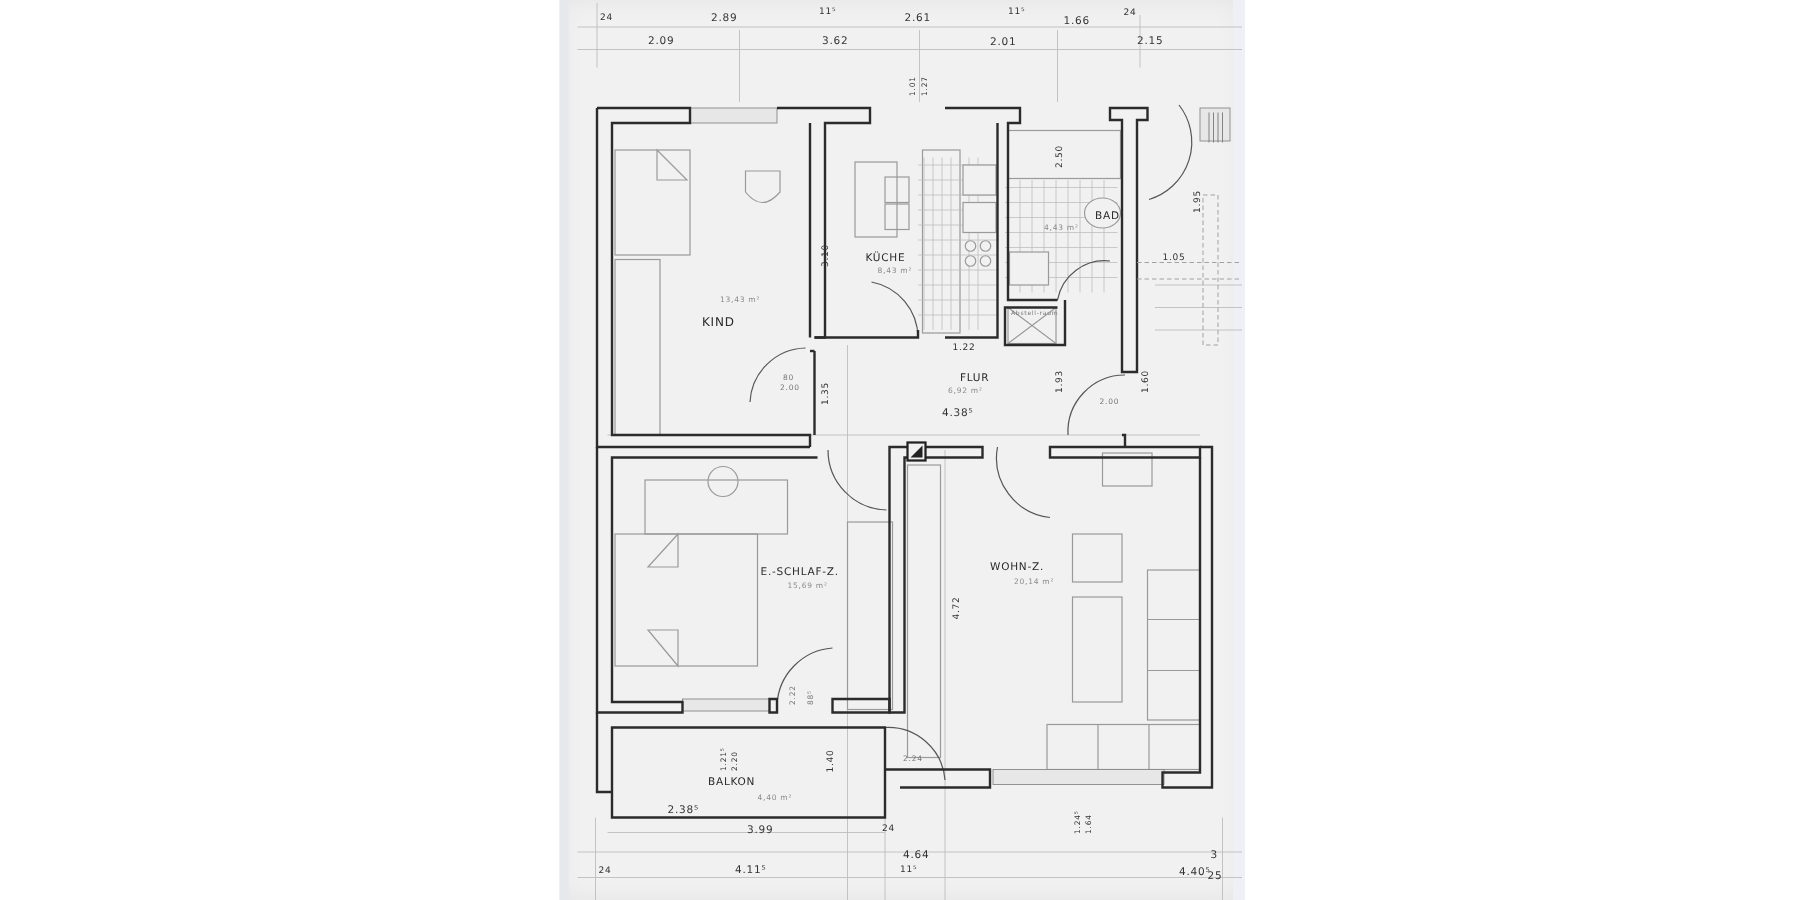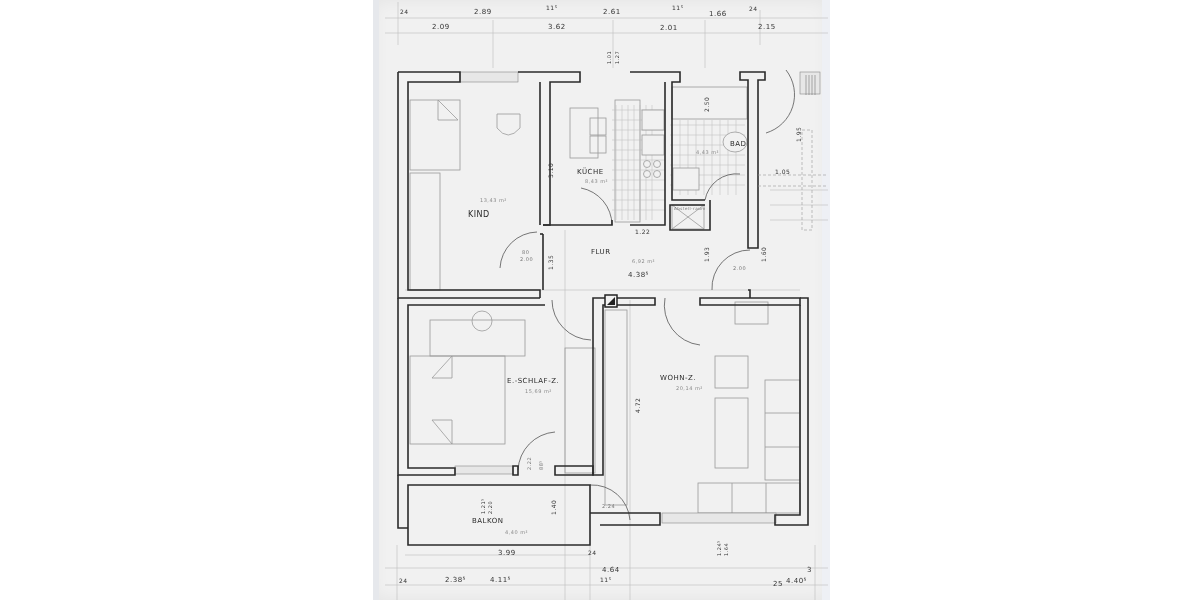--- a/index.html
+++ b/index.html
@@ -197,21 +197,21 @@
 <div class="lbl area" style="left:480px;top:197px;">13,43 m²</div>
 
 <div class="lbl room" style="left:577px;top:168px;font-size:7px;">KÜCHE</div>
 <div class="lbl area" style="left:585px;top:178px;">8,43 m²</div>
 
 <div class="lbl room" style="left:693px;top:140px;font-size:7px;padding-left:37px;">BAD</div>
 <div class="lbl area" style="left:696px;top:149px;">4,43 m²</div>
 
 <div class="lbl tiny" style="left:674px;top:206px;font-size:4px;width:28px;">Abstell-raum</div>
 
-<div class="lbl room" style="left:591px;top:248px;font-size:7px;">FLUR</div>
+<div class="lbl room" style="left:640px;top:248px;font-size:7px;">FLUR</div>
 <div class="lbl area" style="left:632px;top:258px;">6,92 m²</div>
 
 <div class="lbl room" style="left:507px;top:377px;font-size:7px;">E.-SCHLAF-Z.</div>
 <div class="lbl area" style="left:525px;top:388px;">15,69 m²</div>
 
 <div class="lbl room" style="left:660px;top:374px;font-size:7px;">WOHN-Z.</div>
 <div class="lbl area" style="left:676px;top:385px;">20,14 m²</div>
 
 <div class="lbl room" style="left:472px;top:517px;font-size:7px;">BALKON</div>
 <div class="lbl area" style="left:505px;top:529px;">4,40 m²</div>
@@ -248,20 +248,20 @@
 <div class="lbl tiny vdim" style="left:538px;top:470px;">88⁵</div>
 <div class="lbl dim vdim" style="left:480px;top:514px;font-size:5px;">1.21⁵</div>
 <div class="lbl dim vdim" style="left:487px;top:514px;font-size:5px;">2.20</div>
 <div class="lbl dim vdim" style="left:716px;top:556px;font-size:5px;">1.24⁵</div>
 <div class="lbl dim vdim" style="left:723px;top:556px;font-size:5px;">1.64</div>
 <div class="lbl dim vdim" style="left:606px;top:64px;font-size:5px;">1.01</div>
 <div class="lbl dim vdim" style="left:614px;top:64px;font-size:5px;">1.27</div>
 
 <div class="lbl dim" style="left:498px;top:549px;">3.99</div>
 <div class="lbl dim" style="left:588px;top:549px;font-size:6px;">24</div>
-<div class="lbl dim" style="left:445px;top:576px;">2.38⁵</div>
+<div class="lbl dim" style="left:445px;top:536px;">2.38⁵</div>
 <div class="lbl dim" style="left:602px;top:566px;">4.64</div>
 <div class="lbl dim" style="left:807px;top:566px;">3</div>
 <div class="lbl dim" style="left:399px;top:577px;font-size:6px;">24</div>
 <div class="lbl dim" style="left:490px;top:576px;">4.11⁵</div>
 <div class="lbl dim" style="left:600px;top:576px;font-size:6px;">11⁵</div>
 <div class="lbl dim" style="left:744px;top:577px;margin-left:42px;">4.40⁵</div>
-<div class="lbl dim" style="left:773px;top:580px;">25</div>
+<div class="lbl dim" style="left:805px;top:580px;">25</div>
 
 </body></html>

